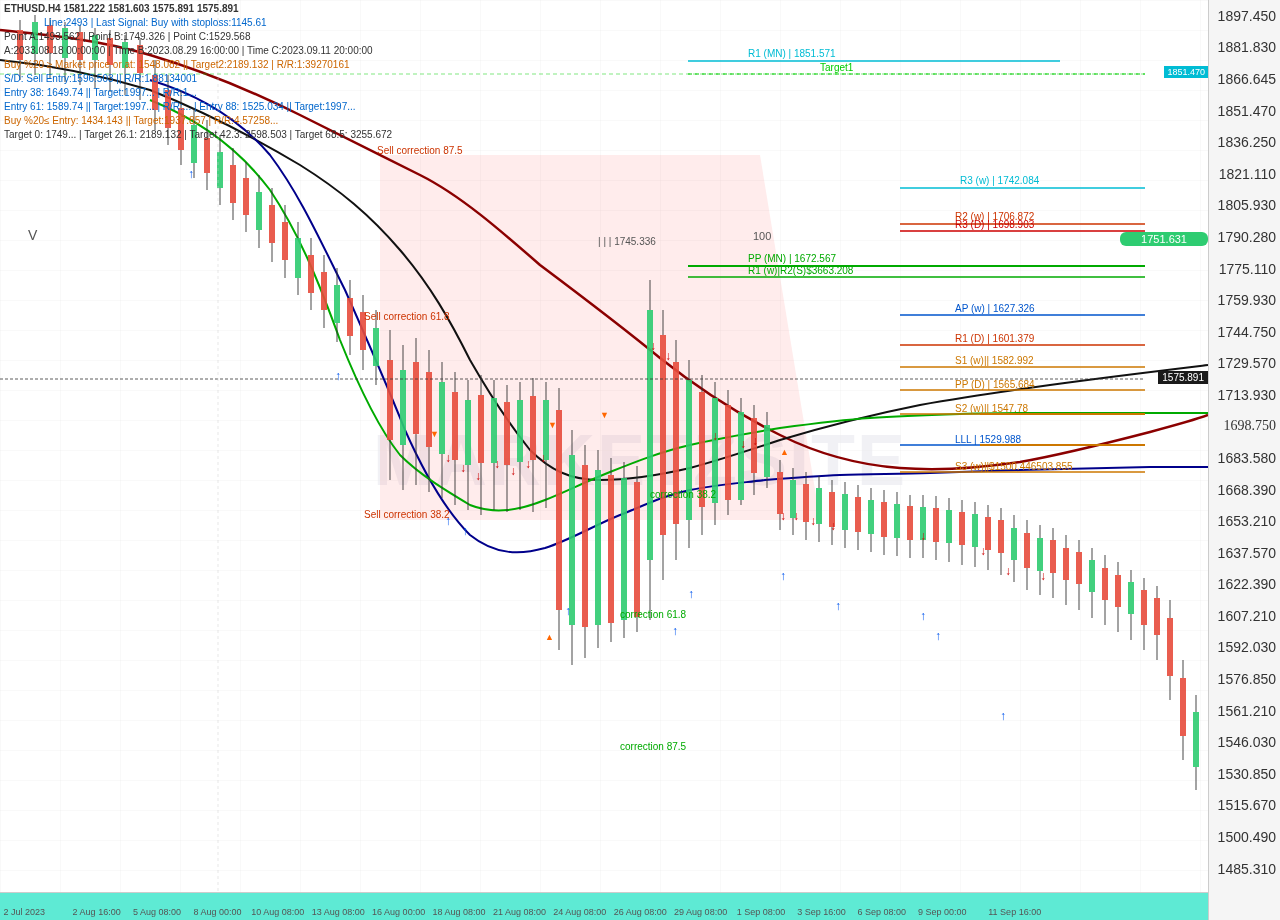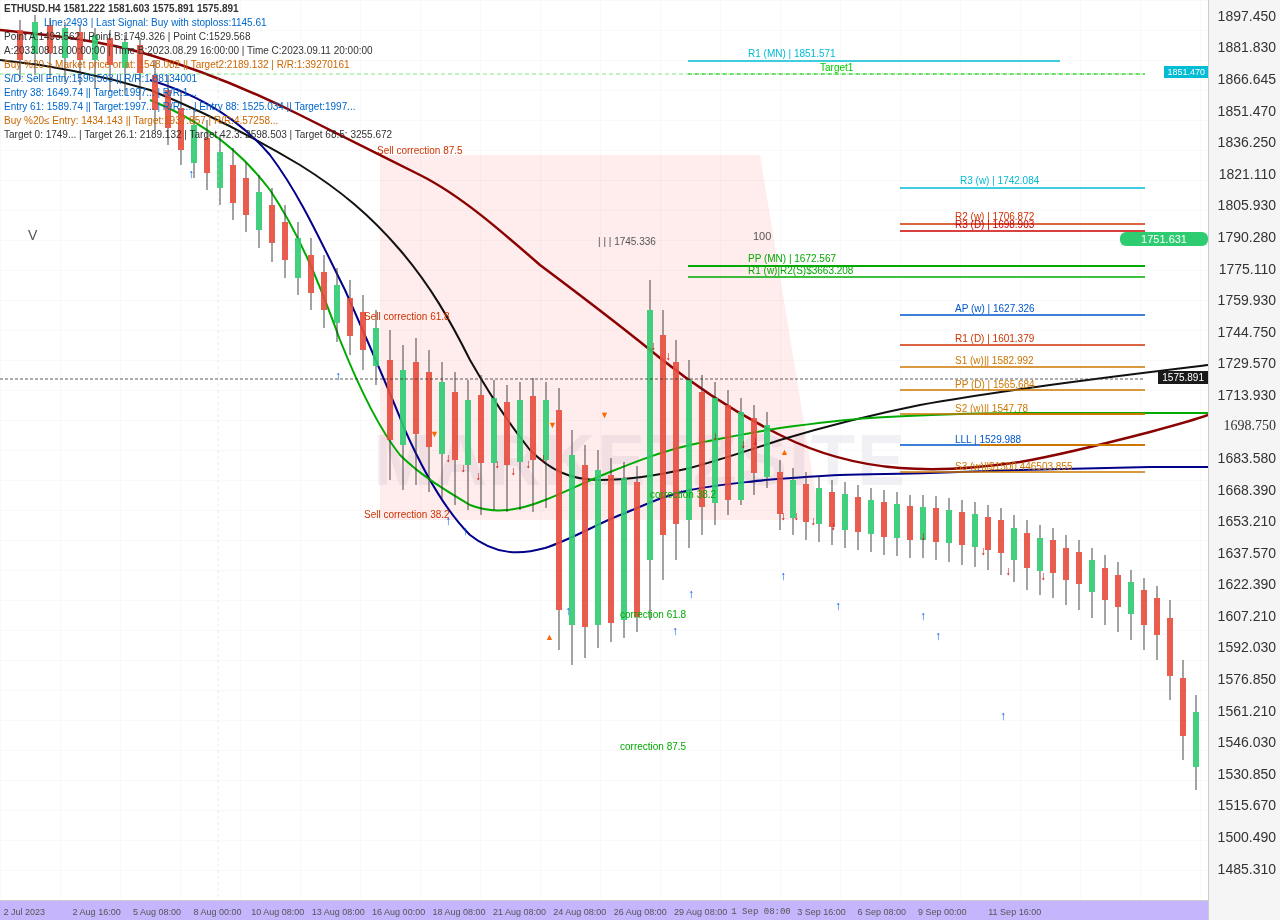--- a/index.html
+++ b/index.html
@@ -55,22 +55,22 @@
       font-size: 14px;
       color: #333;
       white-space: nowrap;
     }
     
     #time-axis {
       position: absolute;
       bottom: 0;
       left: 0;
       right: 72px;
-      height: 20px;
-      background: #c4b5fd;
+      height: 28px;
+      background: #5eead4;
       border-top: 1px solid #ccc;
       z-index: 10;
     }
     .time-label {
       position: absolute;
       bottom: 3px;
       font-size: 9px;
       color: #555;
       transform: translateX(-50%);
       white-space: nowrap;
@@ -503,21 +503,21 @@
       <div class="time-label" style="left: 13%;">5 Aug 08:00</div>
       <div class="time-label" style="left: 18%;">8 Aug 00:00</div>
       <div class="time-label" style="left: 23%;">10 Aug 08:00</div>
       <div class="time-label" style="left: 28%;">13 Aug 08:00</div>
       <div class="time-label" style="left: 33%;">16 Aug 00:00</div>
       <div class="time-label" style="left: 38%;">18 Aug 08:00</div>
       <div class="time-label" style="left: 43%;">21 Aug 08:00</div>
       <div class="time-label" style="left: 48%;">24 Aug 08:00</div>
       <div class="time-label" style="left: 53%;">26 Aug 08:00</div>
       <div class="time-label" style="left: 58%;">29 Aug 08:00</div>
-      <div class="time-label" style="left: 63%; font-family: Liberation Mono, monospace;">1 Sep 08:00</div>
+      <div class="time-label" style="left: 63%;">1 Sep 08:00</div>
       <div class="time-label" style="left: 68%;">3 Sep 16:00</div>
       <div class="time-label" style="left: 73%;">6 Sep 08:00</div>
       <div class="time-label" style="left: 78%;">9 Sep 00:00</div>
       <div class="time-label" style="left: 84%;">11 Sep 16:00</div>
     </div>
 
   <div id="current-price-box" style="top: calc(41.2% - 8px);">
     <span>1575.891</span>
   </div>
 

